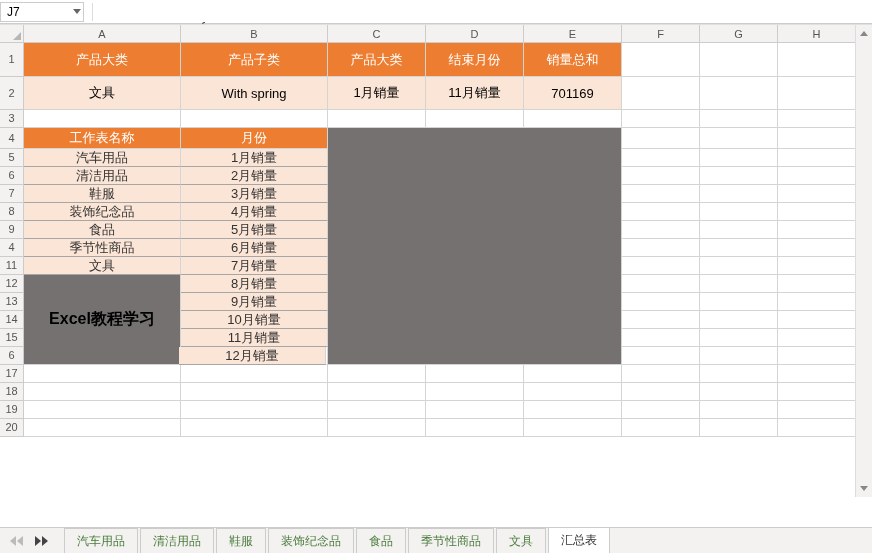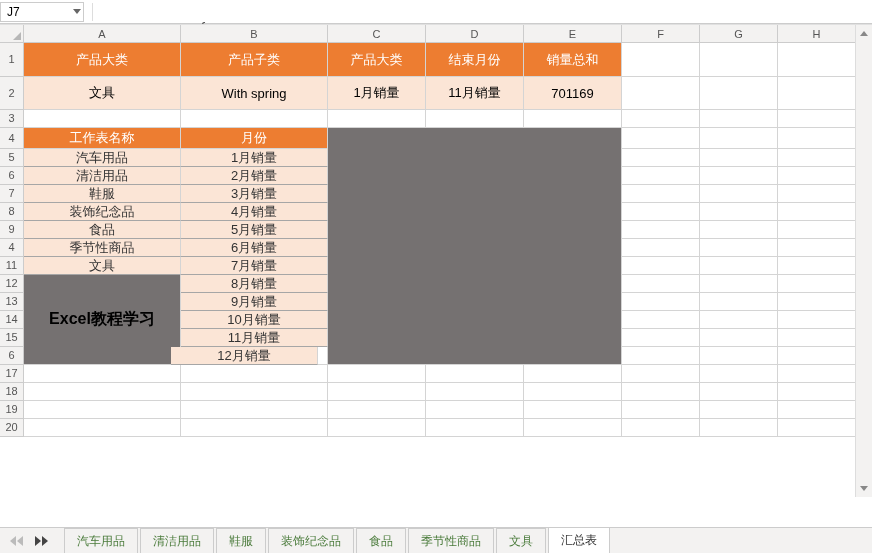--- a/index.html
+++ b/index.html
@@ -275,21 +275,21 @@
       <div class="cell peach bb" style="left: 157px; top: 124px; width: 147px; height: 18px;">2月销量</div>
       <div class="cell peach bb" style="left: 157px; top: 142px; width: 147px; height: 18px;">3月销量</div>
       <div class="cell peach bb" style="left: 157px; top: 160px; width: 147px; height: 18px;">4月销量</div>
       <div class="cell peach bb" style="left: 157px; top: 178px; width: 147px; height: 18px;">5月销量</div>
       <div class="cell peach bb" style="left: 157px; top: 196px; width: 147px; height: 18px;">6月销量</div>
       <div class="cell peach bb" style="left: 157px; top: 214px; width: 147px; height: 18px;">7月销量</div>
       <div class="cell peach bb" style="left: 157px; top: 232px; width: 147px; height: 18px;">8月销量</div>
       <div class="cell peach bb" style="left: 157px; top: 250px; width: 147px; height: 18px;">9月销量</div>
       <div class="cell peach bb" style="left: 157px; top: 268px; width: 147px; height: 18px;">10月销量</div>
       <div class="cell peach bb" style="left: 157px; top: 286px; width: 147px; height: 18px;">11月销量</div>
-      <div class="cell peach bb" style="left: 147px; top: 304px; width: 147px; height: 18px;">12月销量</div>
+      <div class="cell peach bb" style="left: 155px; top: 304px; width: 147px; height: 18px;">12月销量</div>
       <div class="cell gray-box" style="left: 304px; top: 85px; width: 294px; height: 237px; display: block; padding: 0px;">
       </div>
     </div>
   <div class="vsb">
     <div class="up"></div>
     <div class="dn"></div>
   </div>
 </div>
 
 <div class="tabs">

